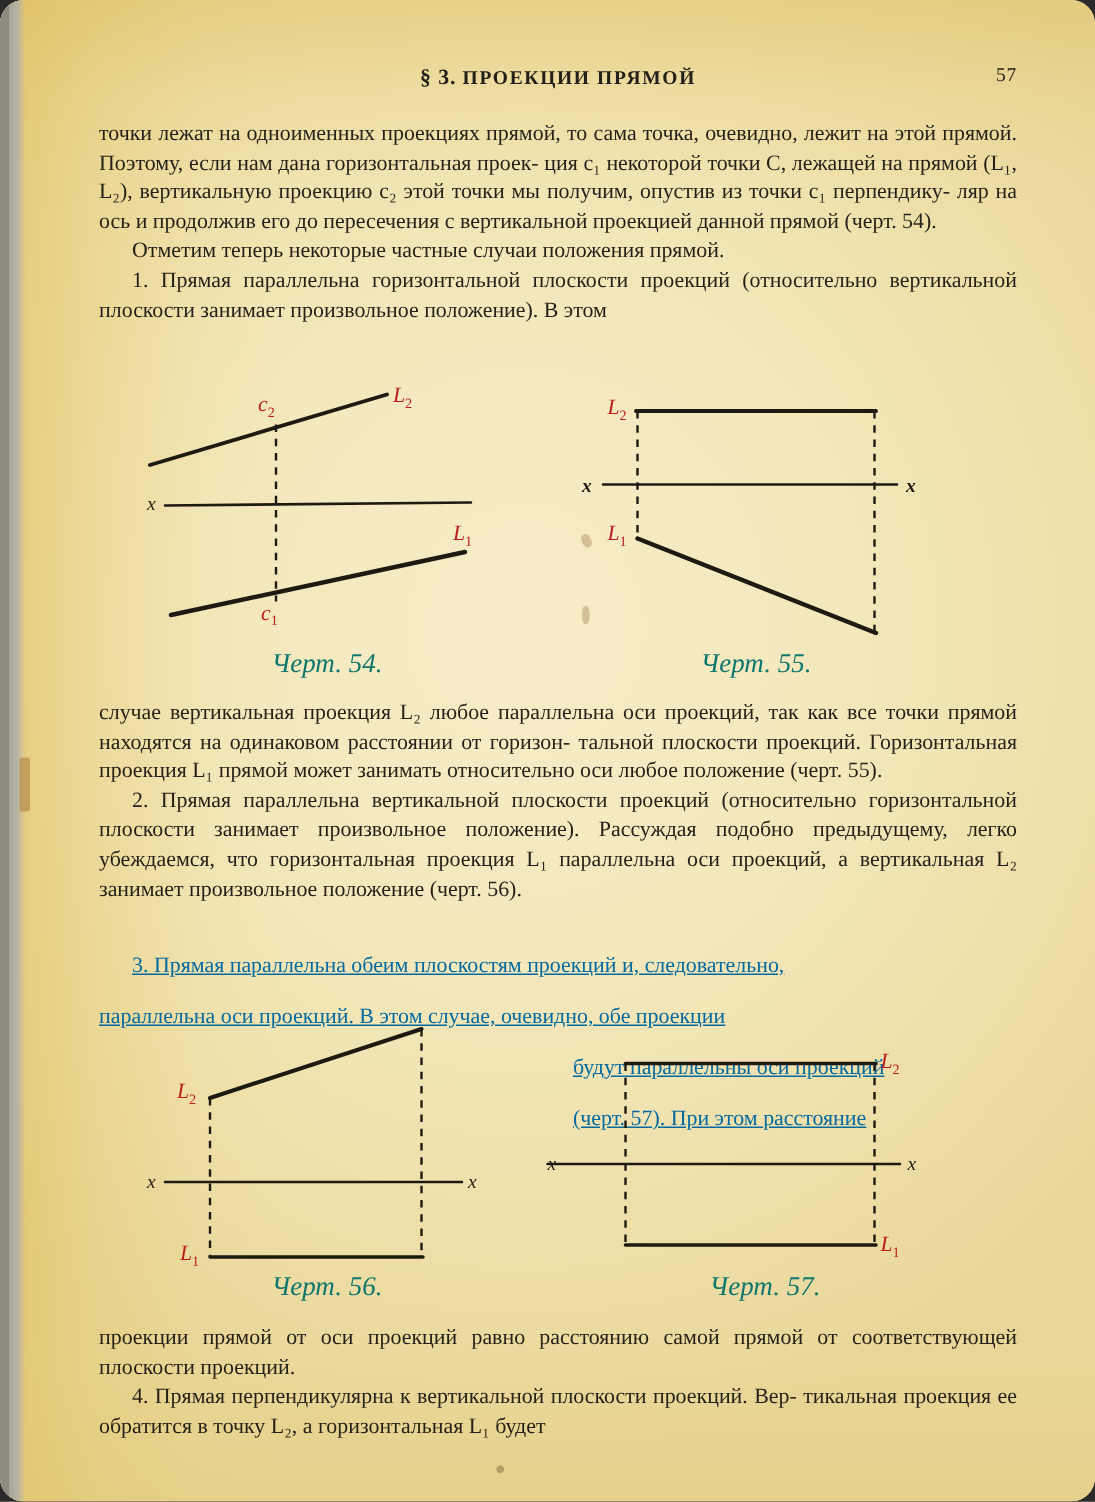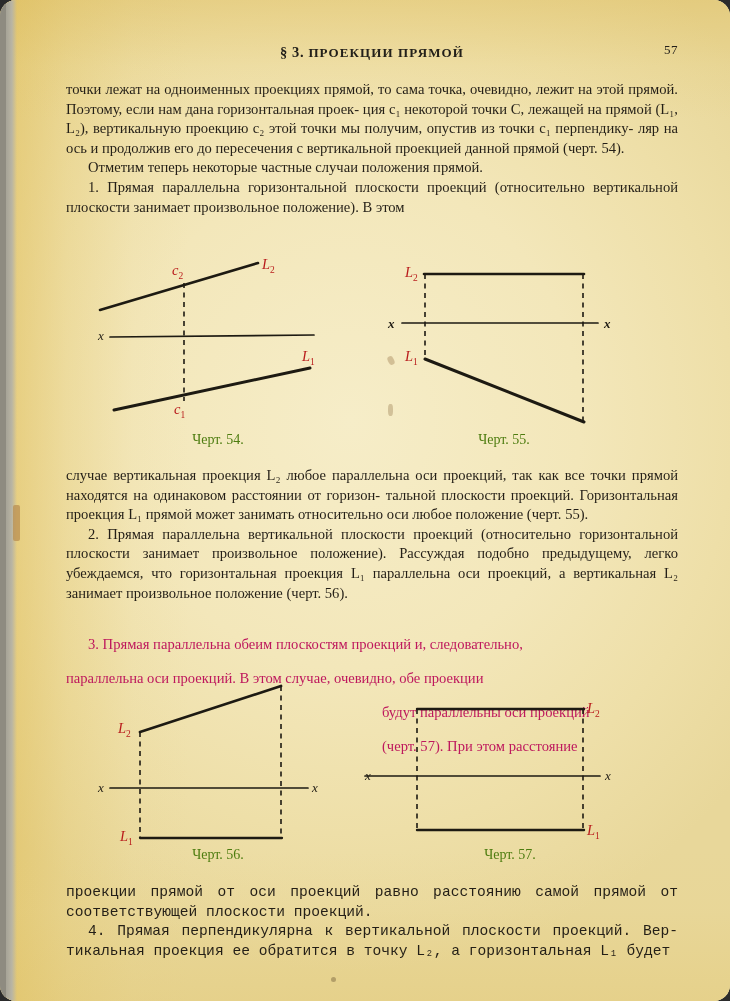--- a/index.html
+++ b/index.html
@@ -139,45 +139,47 @@
   }
   .textblock p {
     margin: 0;
   }
   .indent {
     text-indent: 22px;
   }
 
   #block-1 { top: 80px; }
   #block-2 { top: 466px; }
-  #block-3 { top: 883px; font-family: Liberation Mono, monospace; }
+  #block-3 { top: 883px; }
 
   
   #block-3a {
     position: absolute;
     left: 66px;
     width: 612px;
     top: 620px;
     font-size: 14.6px;
     line-height: 19.6px;
     text-align: justify;
-    color: #be185d;
+    color: #0369a1;
+    text-decoration: underline;
   }
 
   
   .figure {
     position: absolute;
   }
   .fig-caption {
     position: absolute;
-    font-size: 14px;
+    font-size: 18px;
     text-align: center;
     width: 100%;
     left: 0;
-    color: #4d7c0f;
+    color: #0f766e;
+    font-style: italic;
   }
   .lbl {
     position: absolute;
     font-style: italic;
     font-size: 14.5px;
     color: #b91c1c;
     font-family: "Liberation Serif", "DejaVu Serif", serif;
     white-space: nowrap;
   }
   .lbl sub {

